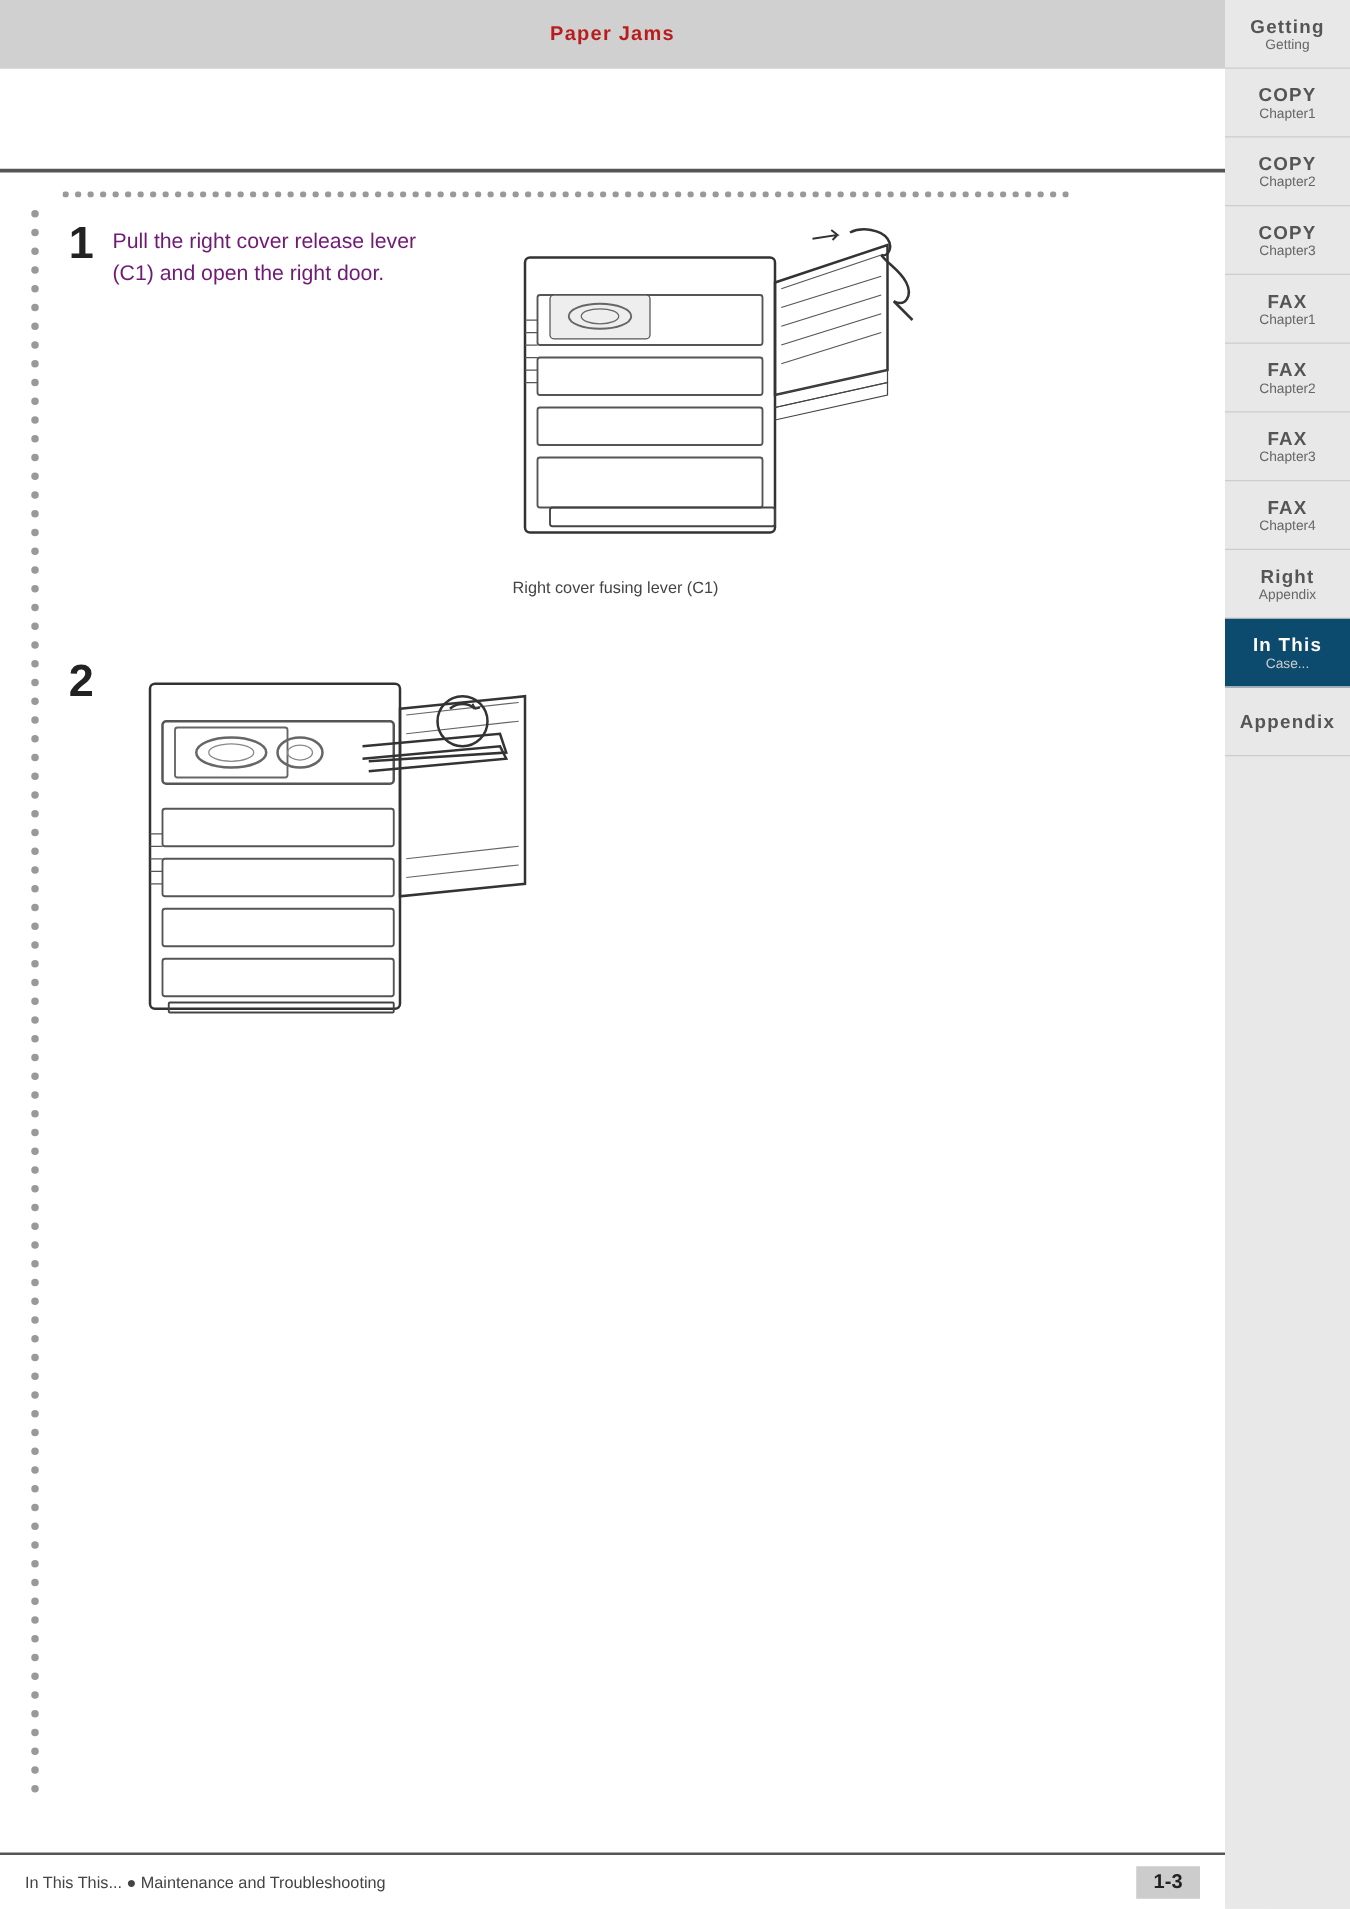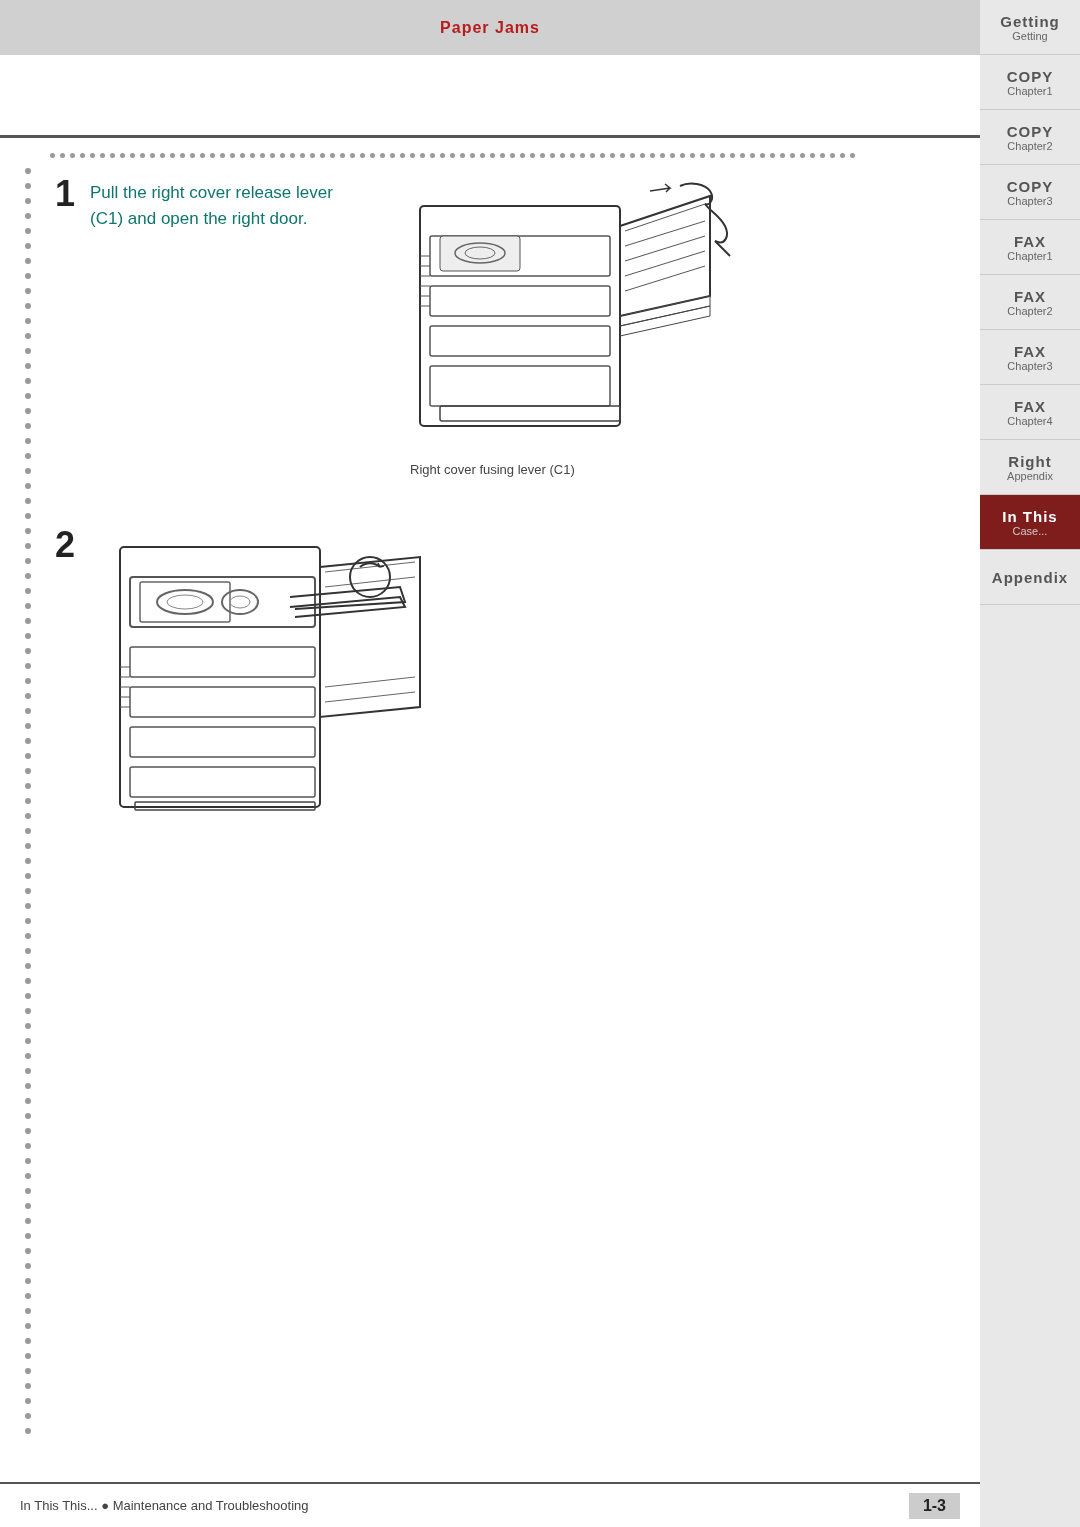--- a/index.html
+++ b/index.html
@@ -64,21 +64,21 @@
       font-size: 36px;
       font-weight: bold;
       color: #222;
       margin-right: 15px;
       line-height: 1;
       flex-shrink: 0;
     }
 
     .step-text {
       font-size: 17px;
-      color: #0f766e;
+      color: #701a75;
       line-height: 1.5;
       flex: 1;
       max-width: 280px;
       margin-top: 4px;
     }
 
     .step-image-area {
       flex: 1;
       display: flex;
       flex-direction: column;
@@ -144,21 +144,21 @@
       color: #555;
       letter-spacing: 1px;
     }
 
     .sidebar-item-sublabel {
       font-size: 11px;
       color: #666;
     }
 
     .sidebar-item.active {
-      background: #7f1d1d;
+      background: #0c4a6e;
     }
 
     .sidebar-item.active .sidebar-item-label {
       color: #fff;
     }
 
     .sidebar-item.active .sidebar-item-sublabel {
       color: #ccc;
     }
 

